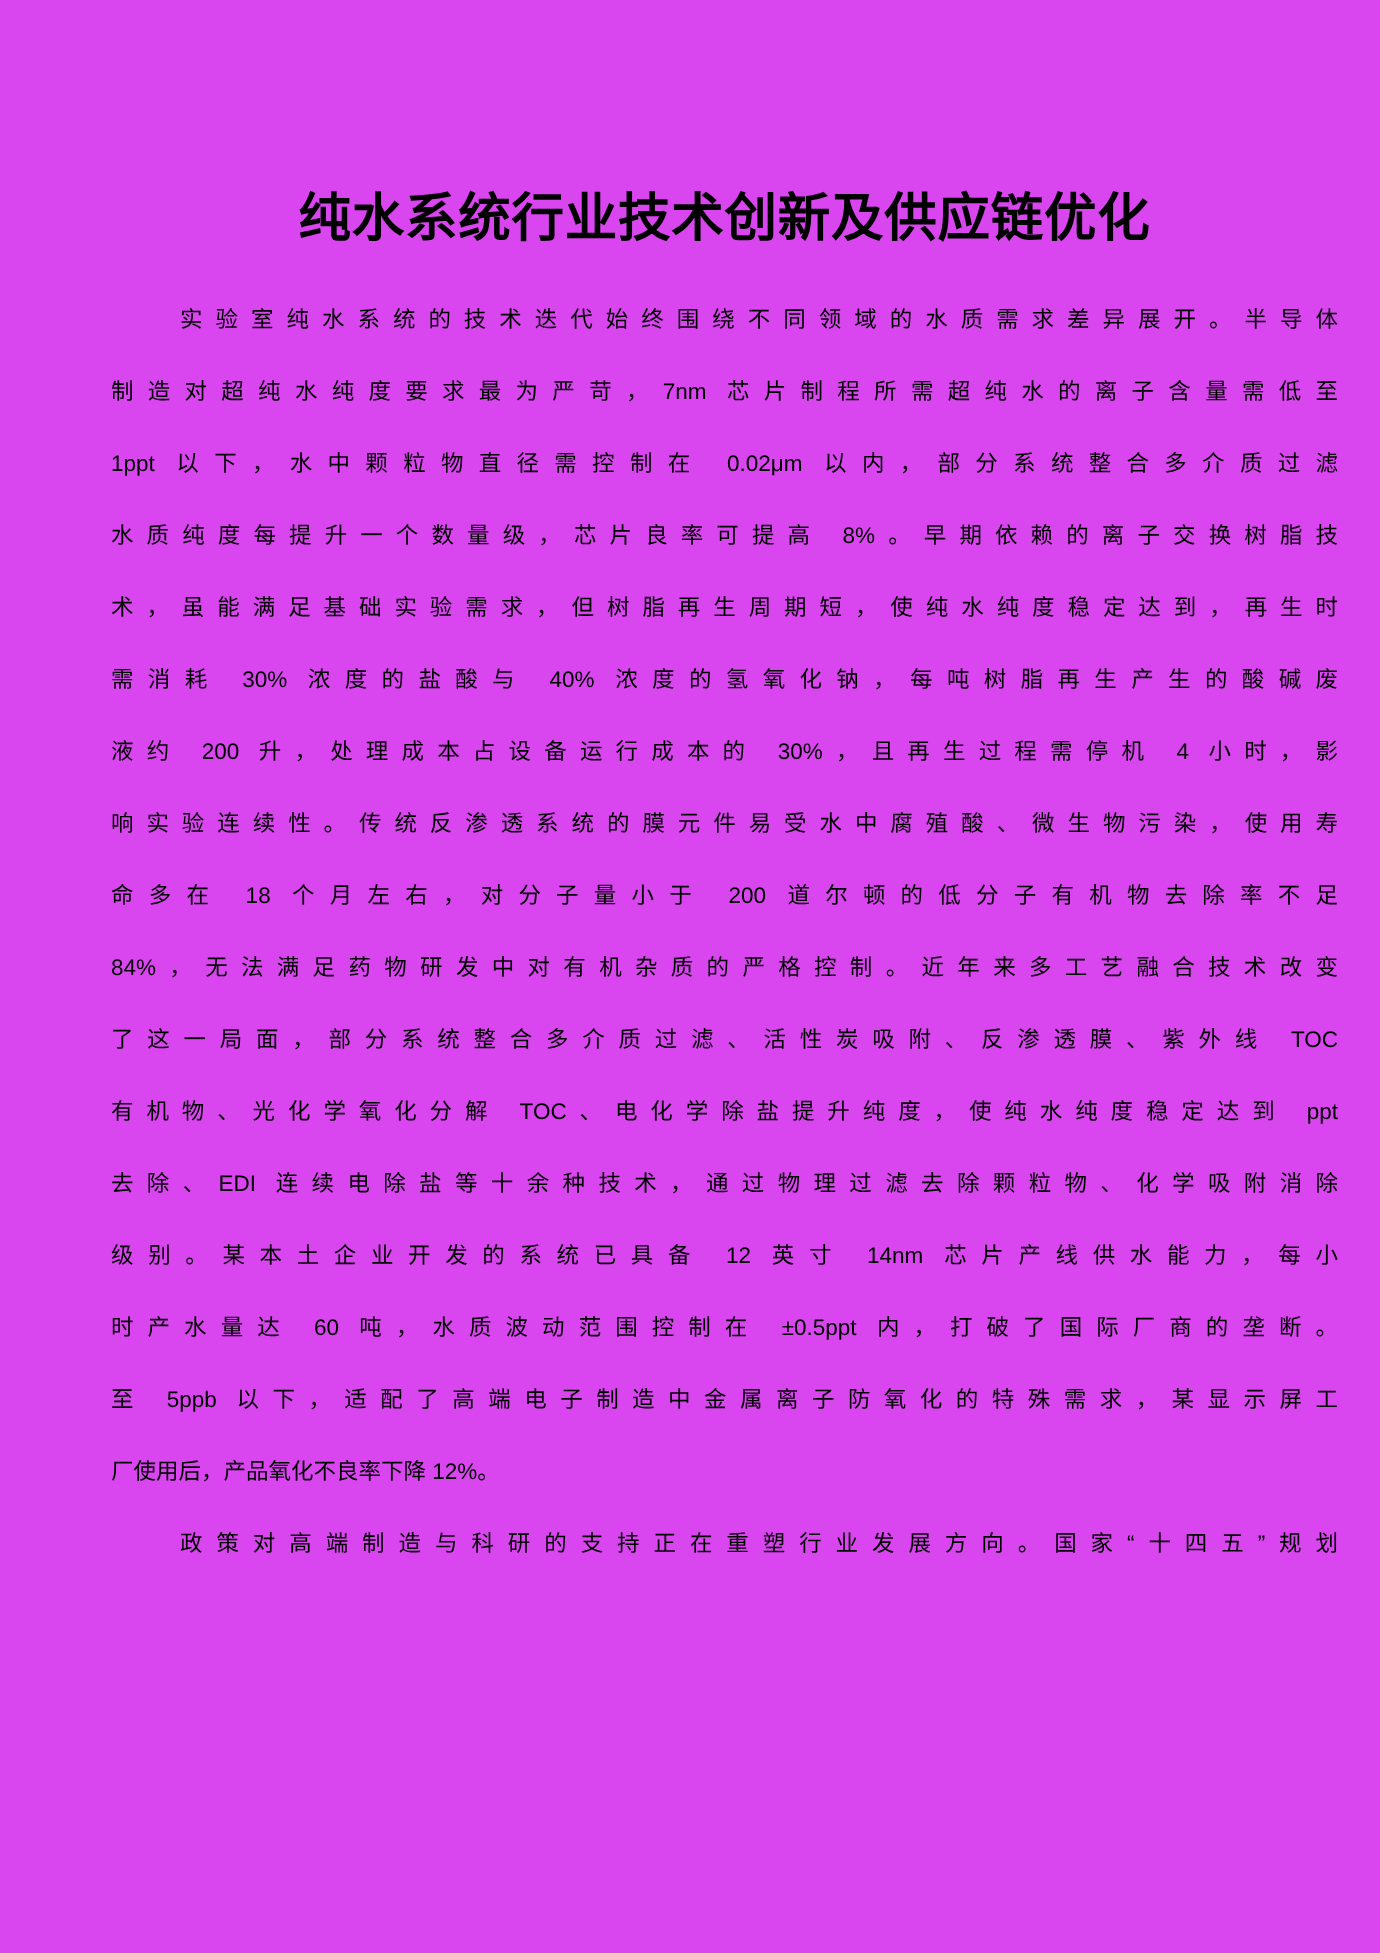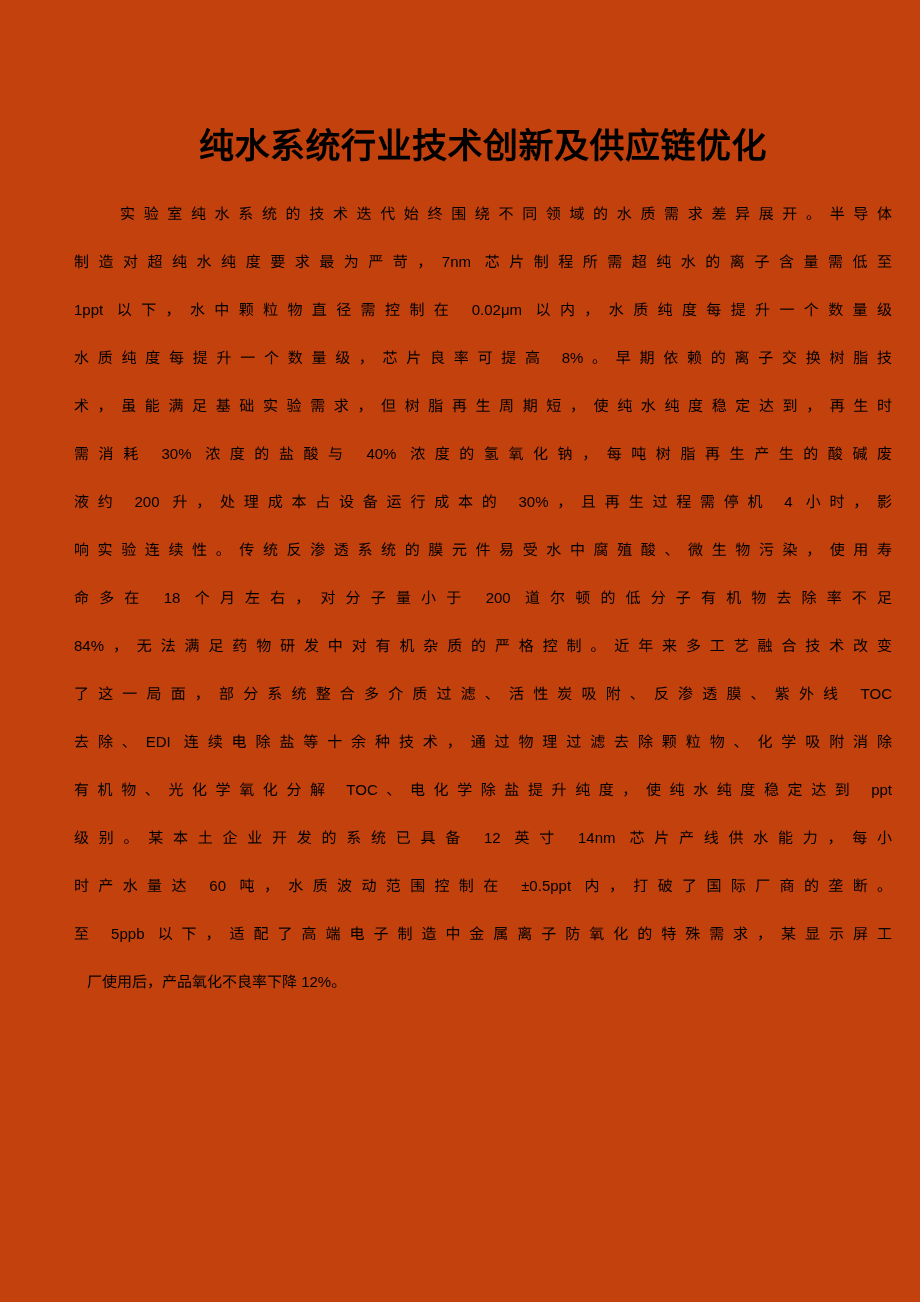--- a/index.html
+++ b/index.html
@@ -4,21 +4,21 @@
 <style>
   html, body {
     margin: 0;
     padding: 0;
     background: #ffffff;
   }
   .page {
     position: relative;
     width: 920px;
     height: 1302px;
-    background: #c2410c;
+    background: #d946ef;
     box-sizing: border-box;
     padding: 116px 28px 0 74px;
     overflow: hidden;
   }
   .doc-title {
     font-family: "Liberation Sans", "DejaVu Sans", sans-serif;
     font-weight: 800;
     font-size: 35px;
     line-height: 60px;
     height: 60px;
@@ -40,47 +40,49 @@
     white-space: nowrap;
     overflow: hidden;
     text-align: justify;
     text-align-last: justify;
   }
   .line.indent {
     text-indent: 46px;
   }
   .line.flush-last {
     text-align-last: left;
-    margin-left: 13px;
   }
 </style>
 </head>
 <body>
 
 <div class="page">
 
   <h1 class="doc-title">纯水系统行业技术创新及供应链优化</h1>
 
   <div class="body-text">
 
     <div class="paragraph">
       <div class="line indent">实验室纯水系统的技术迭代始终围绕不同领域的水质需求差异展开。半导体</div>
       <div class="line">制造对超纯水纯度要求最为严苛，7nm 芯片制程所需超纯水的离子含量需低至</div>
-      <div class="line">1ppt 以下，水中颗粒物直径需控制在 0.02μm 以内，水质纯度每提升一个数量级</div>
+      <div class="line">1ppt 以下，水中颗粒物直径需控制在 0.02μm 以内，部分系统整合多介质过滤</div>
       <div class="line">水质纯度每提升一个数量级，芯片良率可提高 8%。早期依赖的离子交换树脂技</div>
       <div class="line">术，虽能满足基础实验需求，但树脂再生周期短，使纯水纯度稳定达到，再生时</div>
       <div class="line">需消耗 30% 浓度的盐酸与 40% 浓度的氢氧化钠，每吨树脂再生产生的酸碱废</div>
       <div class="line">液约 200 升，处理成本占设备运行成本的 30%，且再生过程需停机 4 小时，影</div>
       <div class="line">响实验连续性。传统反渗透系统的膜元件易受水中腐殖酸、微生物污染，使用寿</div>
       <div class="line">命多在 18 个月左右，对分子量小于 200 道尔顿的低分子有机物去除率不足</div>
       <div class="line">84%，无法满足药物研发中对有机杂质的严格控制。近年来多工艺融合技术改变</div>
       <div class="line">了这一局面，部分系统整合多介质过滤、活性炭吸附、反渗透膜、紫外线 TOC</div>
+      <div class="line">有机物、光化学氧化分解 TOC、电化学除盐提升纯度，使纯水纯度稳定达到 ppt</div>
       <div class="line">去除、EDI 连续电除盐等十余种技术，通过物理过滤去除颗粒物、化学吸附消除</div>
-      <div class="line">有机物、光化学氧化分解 TOC、电化学除盐提升纯度，使纯水纯度稳定达到 ppt</div>
       <div class="line">级别。某本土企业开发的系统已具备 12 英寸 14nm 芯片产线供水能力，每小</div>
       <div class="line">时产水量达 60 吨，水质波动范围控制在 ±0.5ppt 内，打破了国际厂商的垄断。</div>
       <div class="line">至 5ppb 以下，适配了高端电子制造中金属离子防氧化的特殊需求，某显示屏工</div>
       <div class="line flush-last">厂使用后，产品氧化不良率下降 12%。</div>
     </div>
 
+    <div class="paragraph">
+      <div class="line indent">政策对高端制造与科研的支持正在重塑行业发展方向。国家“十四五”规划</div>
+    </div>
 
   </div>
 </div>
 
 </body></html>

